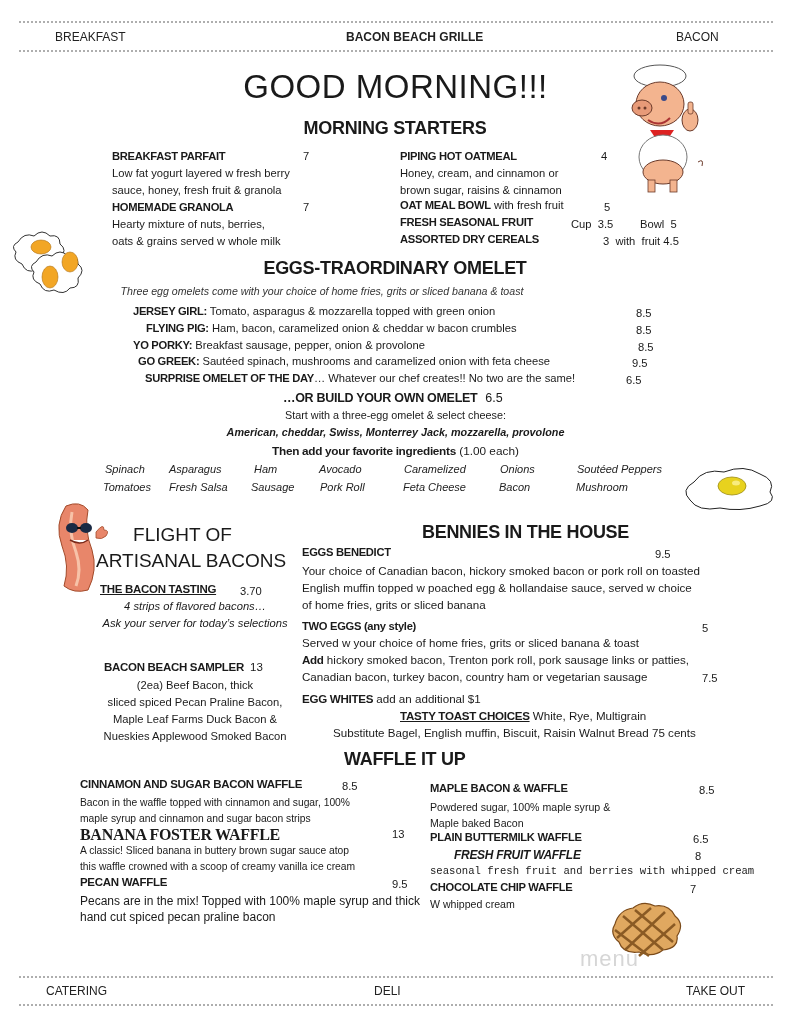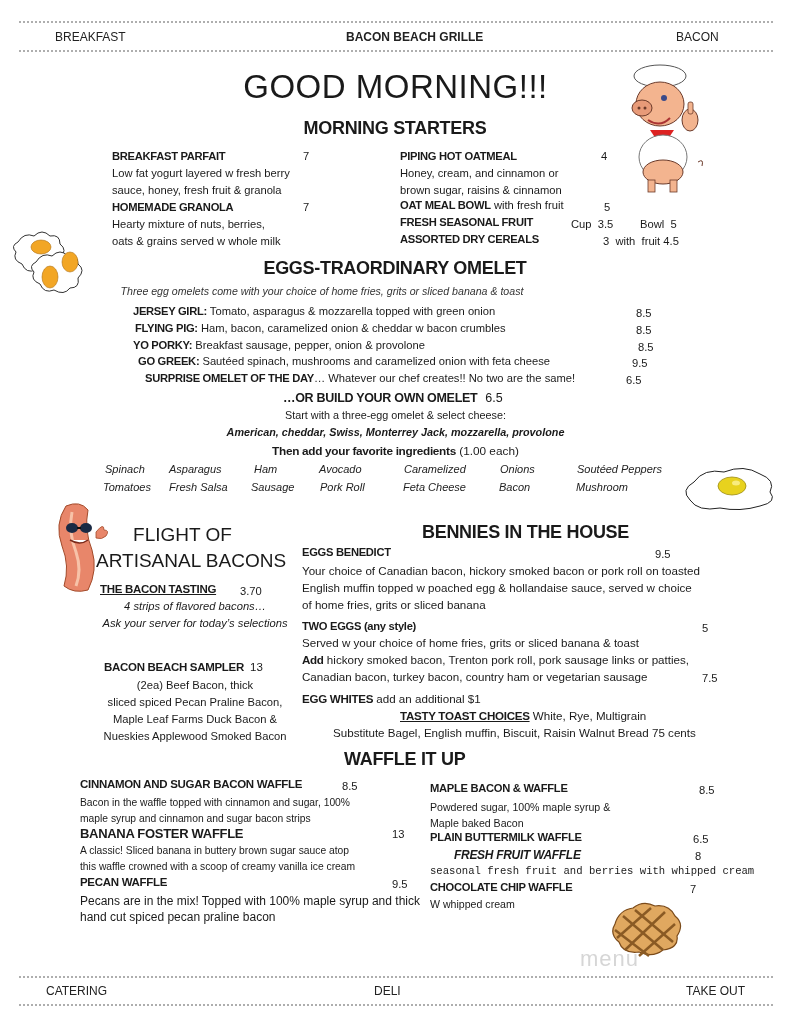--- a/index.html
+++ b/index.html
@@ -99,21 +99,21 @@
     <ellipse cx="42" cy="55" rx="8" ry="11" fill="#f2a625" stroke="#b07010" stroke-width="0.6"></ellipse>
   </svg>
 </div>
 
 <div class="abs h2 center" style="left:220px;width:350px;top:258px;">EGGS-TRAORDINARY OMELET</div>
 <div class="abs it center" style="left:0;width:644px;top:285px;font-size:10.6px;color:#333;">Three egg omelets come with your choice of home fries, grits or sliced banana &amp; toast</div>
 
 <div class="row" style="left:133px;top:305px;"><span class="b">JERSEY GIRL:</span><span> Tomato, asparagus &amp; mozzarella topped with green onion</span></div>
 <div class="price sm" style="left:636px;top:305px;">8.5</div>
 
-<div class="row" style="left:135px;top:322px;"><span class="b">FLYING PIG:</span><span> Ham, bacon, caramelized onion &amp; cheddar w bacon crumbles</span></div>
+<div class="row" style="left:146px;top:322px;"><span class="b">FLYING PIG:</span><span> Ham, bacon, caramelized onion &amp; cheddar w bacon crumbles</span></div>
 <div class="price sm" style="left:636px;top:322px;">8.5</div>
 
 <div class="row" style="left:133px;top:339px;"><span class="b">YO PORKY:</span><span> Breakfast sausage, pepper, onion &amp; provolone</span></div>
 <div class="price sm" style="left:638px;top:339px;">8.5</div>
 
 <div class="row" style="left:138px;top:355px;"><span class="b">GO GREEK:</span><span> Sautéed spinach, mushrooms and caramelized onion with feta cheese</span></div>
 <div class="price sm" style="left:632px;top:355px;">9.5</div>
 
 <div class="row" style="left:145px;top:372px;"><span class="b">SURPRISE OMELET OF THE DAY</span><span>… Whatever our chef creates!! No two are the same!</span></div>
 <div class="price sm" style="left:626px;top:372px;">6.5</div>
@@ -201,21 +201,21 @@
 
 <div class="abs h2" style="left:344px;top:749px;">WAFFLE IT UP</div>
 
 <div class="row b" style="left:80px;top:778px;font-size:11.5px;">CINNAMON AND SUGAR BACON WAFFLE</div>
 <div class="price sm" style="left:342px;top:778px;">8.5</div>
 <div class="abs" style="left:80px;top:795px;font-size:10.3px;line-height:16px;white-space:nowrap;">
   <div>Bacon in the waffle topped with cinnamon and sugar, 100%</div>
   <div>maple syrup and cinnamon and sugar bacon strips</div>
 </div>
 
-<div class="row b" style="left:80px;top:826px;font-size:13px;">BANANA FOSTER WAFFLE</div>
+<div class="row b" style="left:80px;top:826px;font-size:16px;font-family:Liberation Serif, serif;">BANANA FOSTER WAFFLE</div>
 <div class="price sm" style="left:392px;top:826px;">13</div>
 <div class="abs" style="left:80px;top:843px;font-size:10.3px;line-height:16px;white-space:nowrap;">
   <div>A classic! Sliced banana in buttery brown sugar sauce atop</div>
   <div>this waffle crowned with a scoop of creamy vanilla ice cream</div>
 </div>
 
 <div class="row b" style="left:80px;top:876px;font-size:11.5px;">PECAN WAFFLE</div>
 <div class="price sm" style="left:392px;top:876px;">9.5</div>
 <div class="abs" style="left:80px;top:893px;font-size:12px;line-height:16px;white-space:nowrap;">
   <div>Pecans are in the mix! Topped with 100% maple syrup and thick</div>

